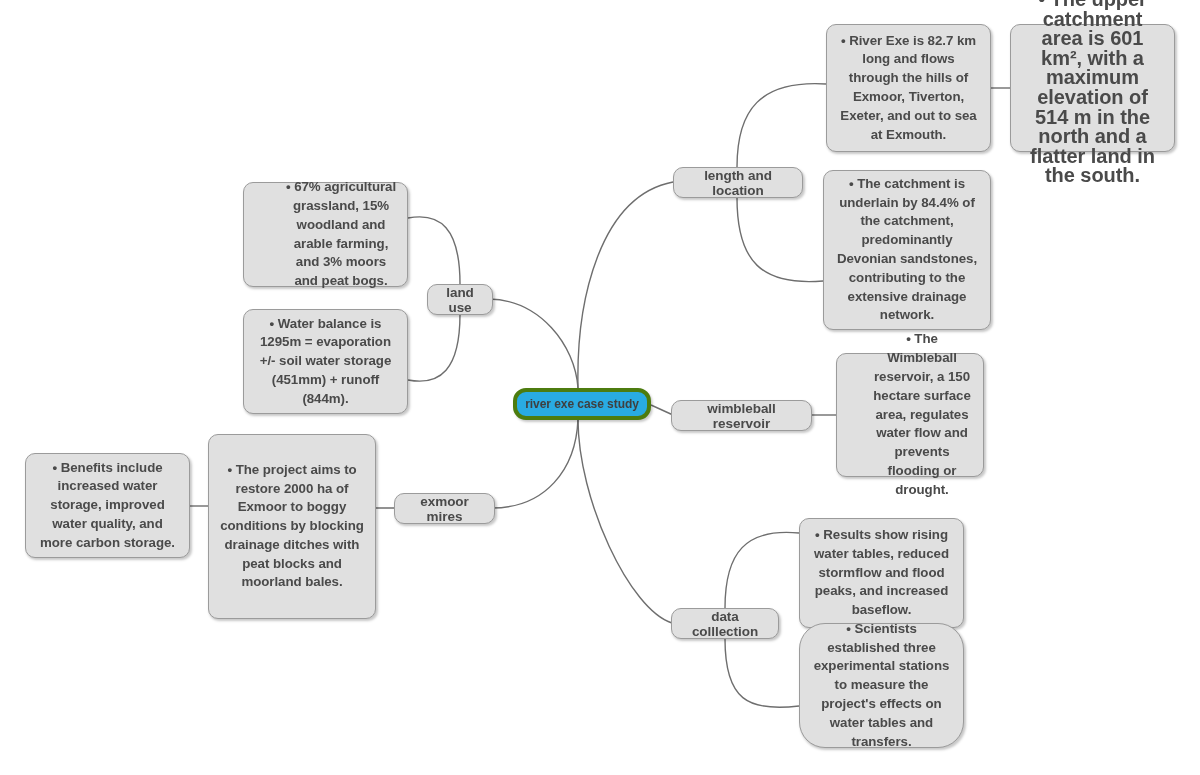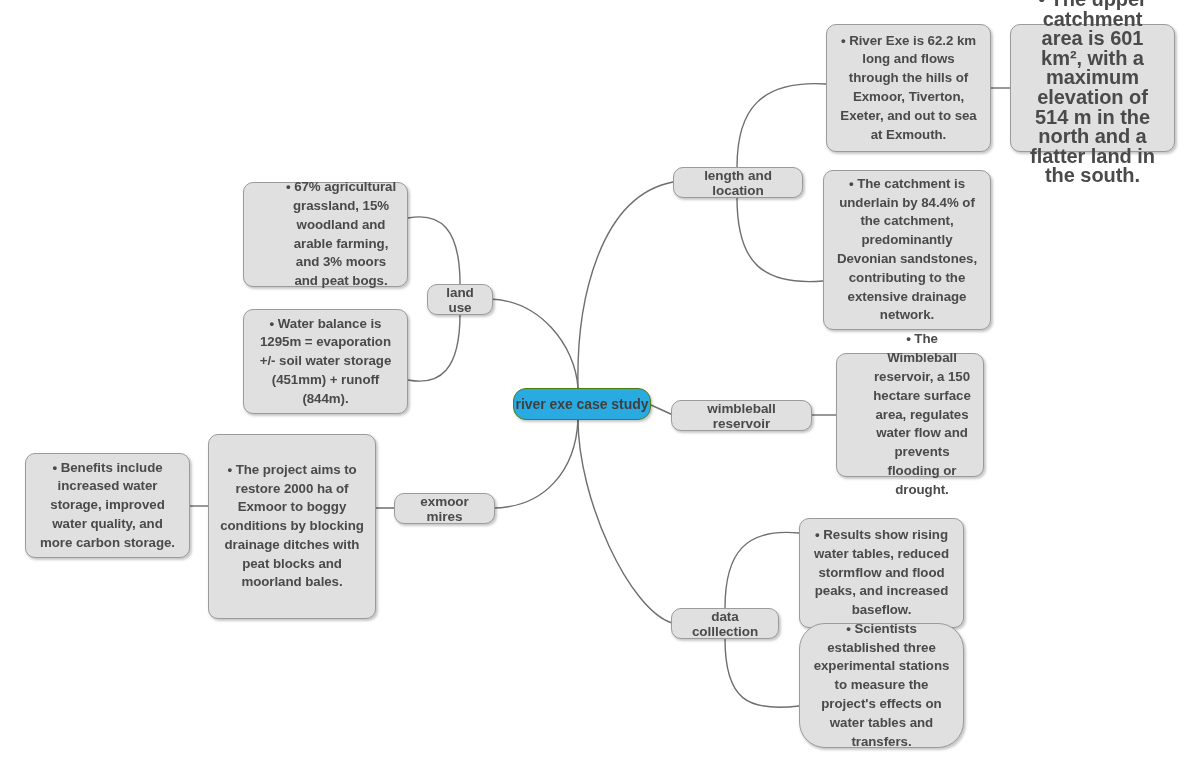--- a/index.html
+++ b/index.html
@@ -45,24 +45,24 @@
     border: 1px solid #9b9b9b;
     color: #4a4a4a;
     font-weight: bold;
     box-shadow: 1.5px 2px 2.5px rgba(0,0,0,0.22);
     letter-spacing: -0.05px;
   }
 
   
   .node.root {
     background: #29abe2;
-    border: 1px solid #4d7c0f;
+    border: 4px solid #4d7c0f;
     color: #3f3f3f;
     border-radius: 13px;
-    font-size: 14px;
+    font-size: 12px;
   }
 
   
   .node.branch {
     border-radius: 10px;
     font-size: 13.5px;
     padding: 0 10px;
   }
 
   
@@ -118,21 +118,21 @@
 
   <div class="node root" style="left:513px; top:388px; width:138px; height:32px;">
     <span class="txt">river exe case study</span>
   </div>
 
   <div class="node branch" style="left:673px; top:167px; width:130px; height:31px;">
     <span class="txt">length and location</span>
   </div>
 
   <div class="node leaf" style="left:826px; top:24px; width:165px; height:128px;">
-    <span class="txt">• River Exe is 62.2 km long and flows through the hills of Exmoor, Tiverton, Exeter, and out to sea at Exmouth.</span>
+    <span class="txt">• River Exe is 82.7 km long and flows through the hills of Exmoor, Tiverton, Exeter, and out to sea at Exmouth.</span>
   </div>
 
   <div class="node leaf big" style="left:1010px; top:24px; width:165px; height:128px;">
     <span class="txt">• The upper catchment area is 601 km², with a maximum elevation of 514 m in the north and a flatter land in the south.</span>
   </div>
 
   <div class="node leaf" style="left:823px; top:170px; width:168px; height:160px;">
     <span class="txt">• The catchment is underlain by 84.4% of the catchment, predominantly Devonian sandstones, contributing to the extensive drainage network.</span>
   </div>
 

